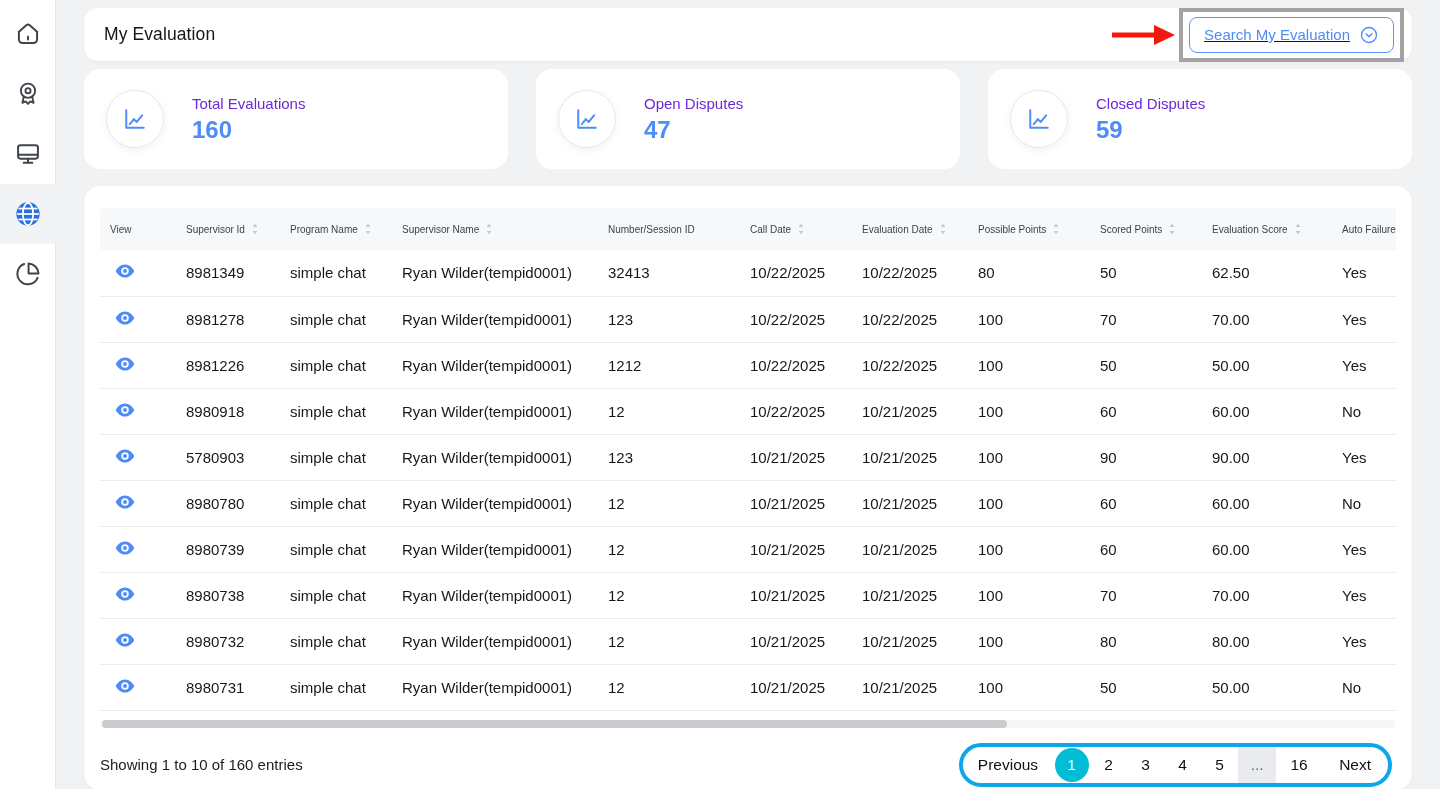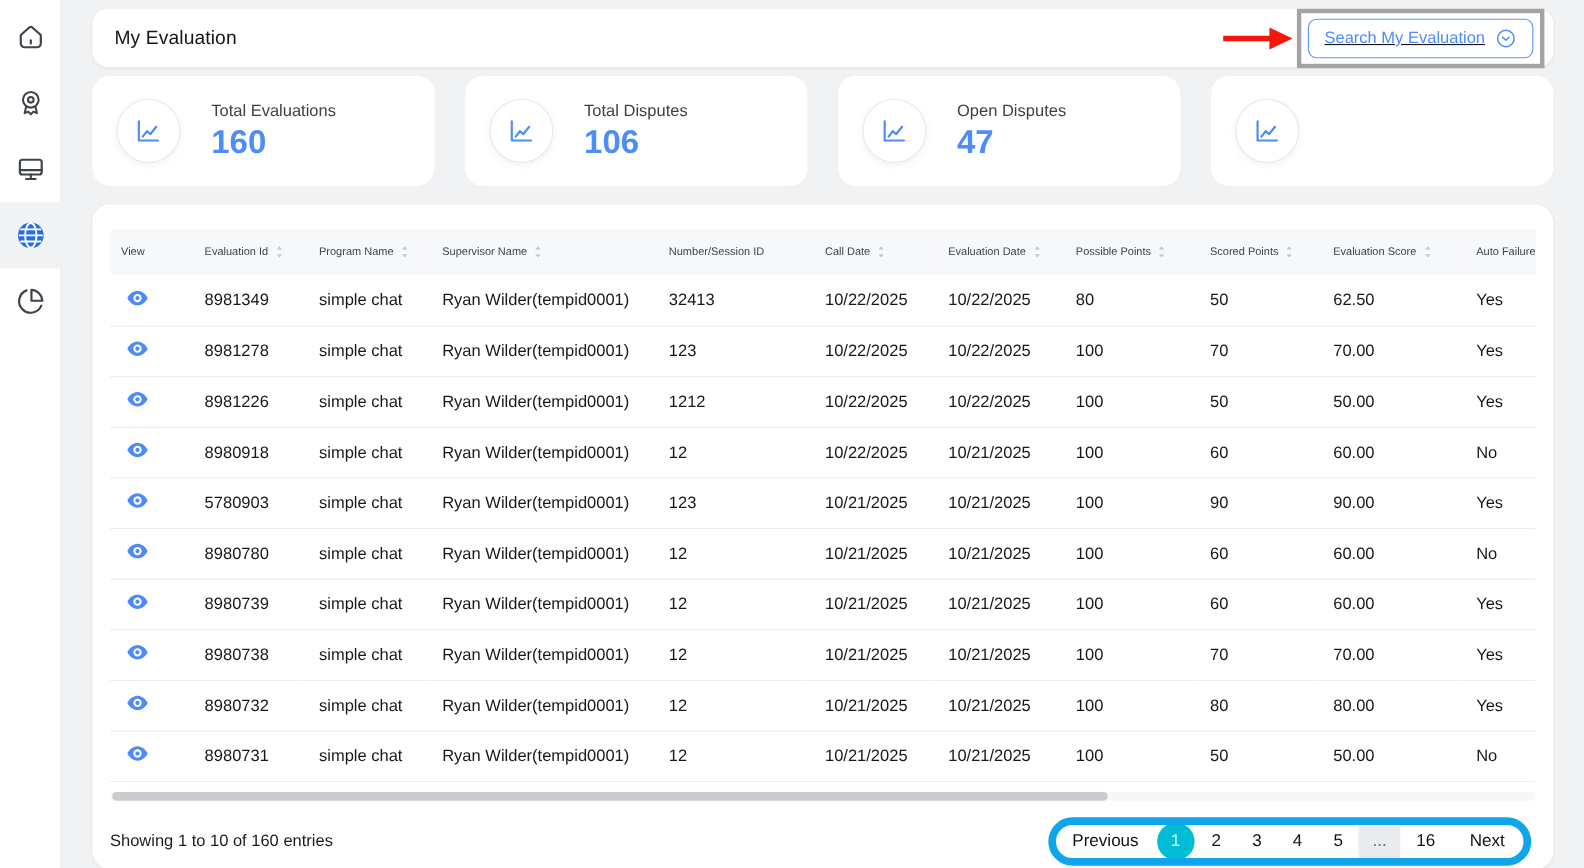--- a/index.html
+++ b/index.html
@@ -45,22 +45,22 @@
     flex:1; height:100px; background:#fff; border-radius:16px;
     display:flex; align-items:center; padding-left:22px;
   }
   .stat-icon-circle {
     width:58px; height:58px; border-radius:50%; border:1px solid #e7e9ee;
     display:flex; align-items:center; justify-content:center;
     box-shadow:0 2px 8px rgba(0,0,0,.06); background:#fff; flex:none;
   }
   .stat-icon-circle svg { width:28px; height:28px; }
   .stat-text { margin-left:28px; }
-  .stat-label { font-size:15px; color:#404040; }
-  .stat-value { font-size:30px; font-weight:700; color:#4e8cf7; margin-top:4px; }
+  .stat-label { font-size:15px; color:#6d28d9; }
+  .stat-value { font-size:24px; font-weight:700; color:#4e8cf7; margin-top:4px; }
   
   .table-card {
     margin-top:17px; background:#fff; border-radius:16px;
     padding:22px 16px 0 16px; height:604px; position:relative;
   }
   .table-scroll { overflow:hidden; width:100%; }
   table { border-collapse:collapse; table-layout:fixed; width:1400px; }
   thead th {
     background:#f7f8fa; height:42px; text-align:left; font-weight:400;
     font-size:10px; color:#3e4248; padding-left:16px; white-space:nowrap;
@@ -75,21 +75,21 @@
   tbody td:first-child { padding-left:10px; }
   .eye-btn { width:22px; height:22px; display:inline-flex; cursor:pointer; margin-left:4px; }
   .eye-btn svg { width:100%; height:100%; }
   
   .hscroll-track { height:8px; margin-top:9px; width:100%; background:#f7f7f8; border-radius:4px; position:relative; }
   .hscroll-thumb { position:absolute; left:2px; top:0; height:8px; width:905px; background:#c9cbcf; border-radius:4px; cursor:pointer; }
   
   .table-footer { display:flex; align-items:center; justify-content:space-between; margin-top:15px; padding-right:4px;gap:36px; }
   .showing-text { font-size:15px; color:#1c1d21; }
   .pagination {
-    display:flex; align-items:center; border:7px solid #0ea5e9; border-radius:24px;
+    display:flex; align-items:center; border:4px solid #0ea5e9; border-radius:24px;
     height:44px; background:#fff; overflow:hidden;
   }
   .page-item {
     min-width:37px; height:44px; display:flex; align-items:center; justify-content:center;
     font-size:15.5px; color:#101114; cursor:pointer;
   }
   .page-item.prev { padding:0 15px; }
   .page-item.next { padding:0 17px; }
   .page-item.ellipsis { width:38px; background:#e9ebef; color:#5c6065; cursor:default; }
   .page-item.num16 { min-width:46px; }
@@ -193,46 +193,36 @@
       <div class="stat-card">
         <div class="stat-icon-circle">
           <svg viewBox="0 0 24 24" fill="none" stroke="#4e8cf7" stroke-width="1.7" stroke-linecap="round" stroke-linejoin="round">
             <path d="M4.5 4.5v15h15"></path>
             <path d="M7.5 16.5l3.4-4.2 2.6 2.1 4.6-5.6"></path>
             <circle cx="10.9" cy="12.3" r="0.9" fill="#4e8cf7" stroke="none"></circle>
             <circle cx="13.5" cy="14.4" r="0.9" fill="#4e8cf7" stroke="none"></circle>
           </svg>
         </div>
         <div class="stat-text">
-          <div class="stat-label">Total Disputes</div>
-          <div class="stat-value">106</div>
+          <div class="stat-label">Open Disputes</div>
+          <div class="stat-value">47</div>
         </div>
       </div>
       <div class="stat-card">
         <div class="stat-icon-circle">
           <svg viewBox="0 0 24 24" fill="none" stroke="#4e8cf7" stroke-width="1.7" stroke-linecap="round" stroke-linejoin="round">
             <path d="M4.5 4.5v15h15"></path>
             <path d="M7.5 16.5l3.4-4.2 2.6 2.1 4.6-5.6"></path>
             <circle cx="10.9" cy="12.3" r="0.9" fill="#4e8cf7" stroke="none"></circle>
             <circle cx="13.5" cy="14.4" r="0.9" fill="#4e8cf7" stroke="none"></circle>
           </svg>
         </div>
         <div class="stat-text">
-          <div class="stat-label">Open Disputes</div>
-          <div class="stat-value">47</div>
-        </div>
-      </div>
-      <div class="stat-card">
-        <div class="stat-icon-circle">
-          <svg viewBox="0 0 24 24" fill="none" stroke="#4e8cf7" stroke-width="1.7" stroke-linecap="round" stroke-linejoin="round">
-            <path d="M4.5 4.5v15h15"></path>
-            <path d="M7.5 16.5l3.4-4.2 2.6 2.1 4.6-5.6"></path>
-            <circle cx="10.9" cy="12.3" r="0.9" fill="#4e8cf7" stroke="none"></circle>
-            <circle cx="13.5" cy="14.4" r="0.9" fill="#4e8cf7" stroke="none"></circle>
-          </svg>
+          <div class="stat-label">Closed Disputes</div>
+          <div class="stat-value">59</div>
         </div>
       </div>
     </div>
 
   <div class="table-card card-shadow">
     <div class="table-scroll">
       <table>
         <colgroup>
             <col style="width: 70px;">
             <col style="width: 104px;">
@@ -245,21 +235,21 @@
             <col style="width: 112px;">
             <col style="width: 130px;">
             <col style="width: 174px;">
           </colgroup>
         <thead>
             <tr>
               <th><span class="th-inner">
                   <span>View</span>
                 </span></th>
               <th><span class="th-inner">
-                  <span>Evaluation Id</span>
+                  <span>Supervisor Id</span>
                   <span class="sort-icon">
                     <svg viewBox="0 0 10 16" fill="#c3c7cd">
                       <path d="M5 1.5 8 5.4H2z"></path>
                       <path d="M5 14.5 8 10.6H2z"></path>
                     </svg>
                   </span>
                 </span></th>
               <th><span class="th-inner">
                   <span>Program Name</span>
                   <span class="sort-icon">

